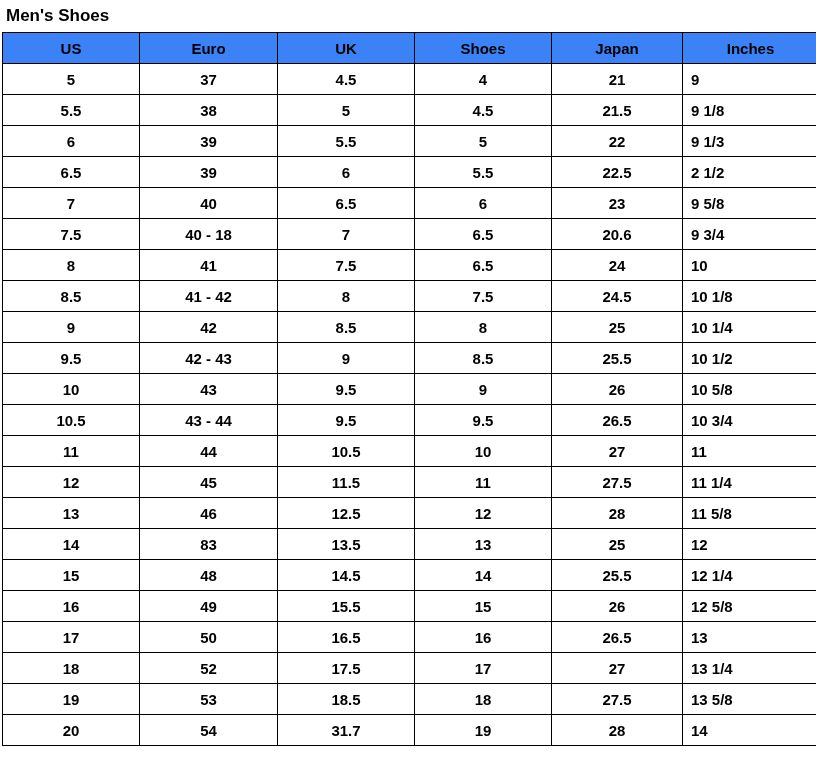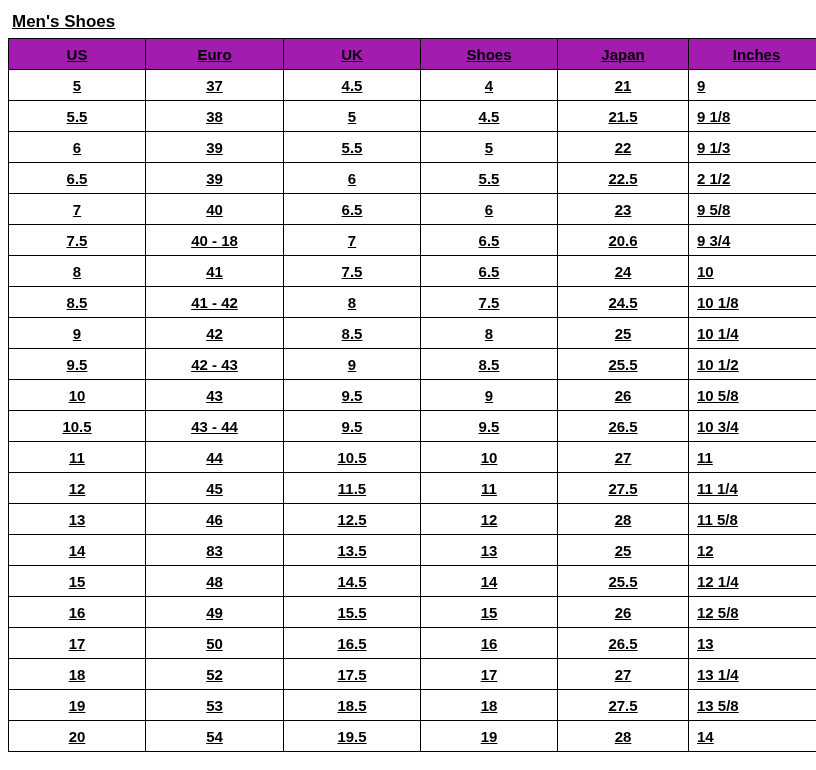--- a/index.html
+++ b/index.html
@@ -11,23 +11,22 @@
     width: 816px;
     height: 770px;
     font-family: "Liberation Sans", sans-serif;
     color: #000000;
     overflow: hidden;
   }
   .page {
     width: 816px;
     height: 566px;
     box-sizing: border-box;
-    padding: 8px;
+    padding: 2px;
     position: relative;
-    text-decoration: underline;
   }
   .title {
     font-size: 17px;
     font-weight: bold;
     line-height: 20px;
     padding: 4px 0 6px 4px;
     letter-spacing: 0px;
   }
   table.size-chart {
     border-collapse: collapse;
@@ -37,21 +36,21 @@
   table.size-chart th,
   table.size-chart td {
     border: 1px solid #000000;
     height: 30px;
     font-size: 15px;
     padding: 0;
     overflow: hidden;
     white-space: nowrap;
   }
   table.size-chart th {
-    background: #a21caf;
+    background: #3b82f6;
     font-weight: bold;
     text-align: center;
   }
   table.size-chart td {
     text-align: center;
     font-weight: bold;
   }
   
   table.size-chart td.col-inches {
     text-align: left;
@@ -256,20 +255,20 @@
         <td>19</td>
         <td>53</td>
         <td>18.5</td>
         <td>18</td>
         <td>27.5</td>
         <td class="col-inches">13 5/8</td>
       </tr>
       <tr>
         <td>20</td>
         <td>54</td>
-        <td>19.5</td>
+        <td>31.7</td>
         <td>19</td>
         <td>28</td>
         <td class="col-inches">14</td>
       </tr>
     </tbody>
   </table>
 </div>
 
 </body></html>

